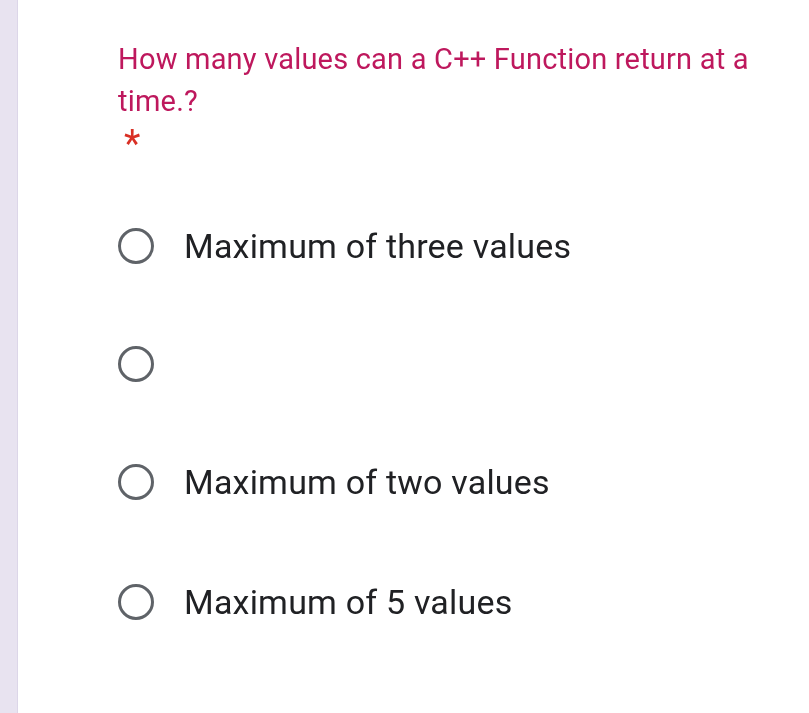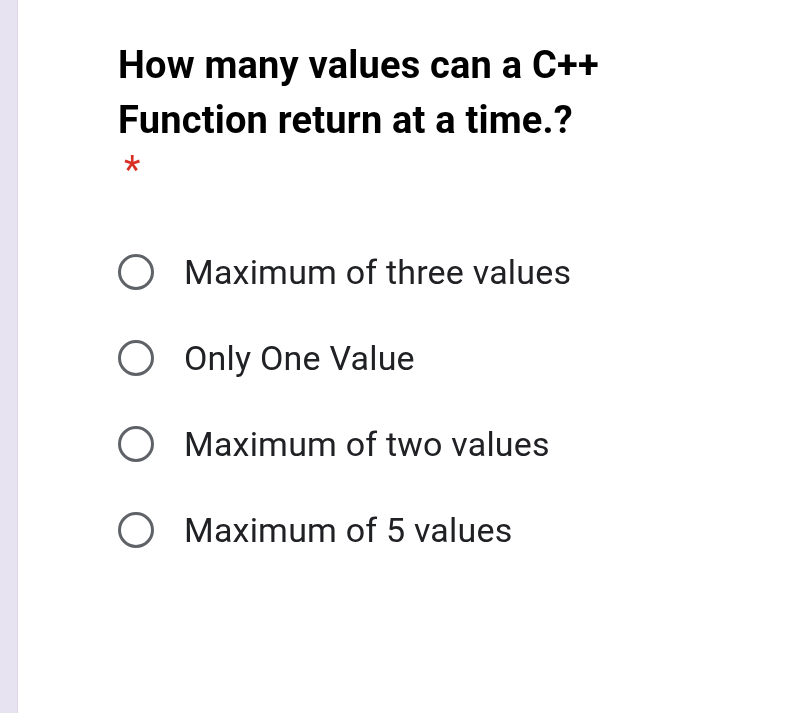--- a/index.html
+++ b/index.html
@@ -32,35 +32,35 @@
       background: #fff;
       padding: 38px 60px 38px 100px;
     }
     .question-row {
       display: flex;
       align-items: flex-start;
       flex-wrap: wrap;
       margin-bottom: 60px;
     }
     .question-text {
-      font-size: 38px;
-      color: #000000;
+      font-size: 29px;
+      color: #be185d;
       line-height: 1.45;
-      font-weight: 700;
+      font-weight: 400;
       letter-spacing: 0.2px;
     }
     .required-mark {
       color: #d93025;
       font-size: 38px;
       margin-left: 6px;
     }
     .options-list {
       display: flex;
       flex-direction: column;
-      gap: 46px;
+      gap: 80px;
     }
     .option-row {
       display: flex;
       align-items: center;
       cursor: pointer;
     }
     .radio-icon {
       width: 36px;
       height: 36px;
       border-radius: 50%;
@@ -86,21 +86,20 @@
     <span class="required-mark">*</span>
   </div>
 
   <div class="options-list">
     <div class="option-row">
       <span class="radio-icon"></span>
       <span class="option-label">Maximum of three values</span>
     </div>
     <div class="option-row">
       <span class="radio-icon"></span>
-      <span class="option-label">Only One Value</span>
     </div>
     <div class="option-row">
       <span class="radio-icon"></span>
       <span class="option-label">Maximum of two values</span>
     </div>
     <div class="option-row">
       <span class="radio-icon"></span>
       <span class="option-label">Maximum of 5 values</span>
     </div>
   </div>

